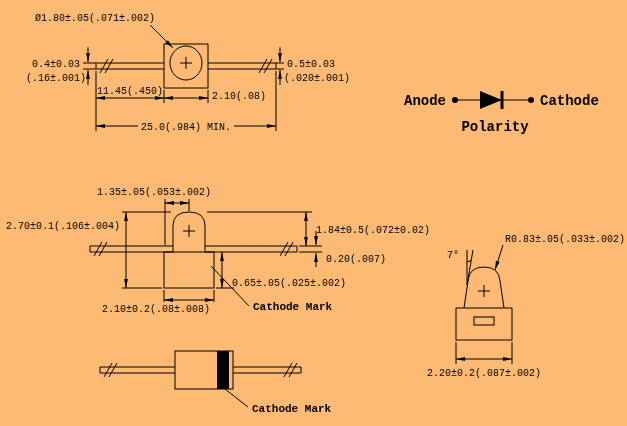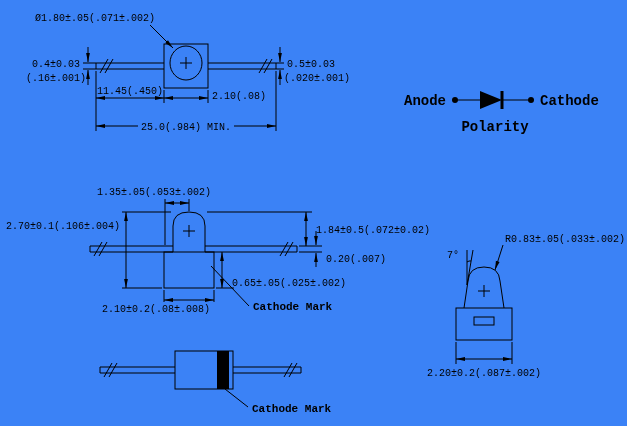--- a/index.html
+++ b/index.html
@@ -1,17 +1,17 @@
 <!DOCTYPE html>
 <html><head>
 <meta charset="utf-8">
 <style>
   html, body { margin: 0; padding: 0; background: #ffffff; }
   .page {
-    width: 627px; height: 426px; background: #3b82f6;
+    width: 627px; height: 426px; background: #fdba74;
     position: relative; overflow: hidden;
     font-family: "Liberation Mono", "DejaVu Sans Mono", monospace;
   }
   svg { display: block; }
   .ln { stroke: #000; stroke-width: 1; fill: none; }
   .thick { stroke: #000; stroke-width: 3; fill: none; }
   .solid { fill: #000; stroke: none; }
   text { fill: #000; font-family: "Liberation Mono", "DejaVu Sans Mono", monospace; }
   .dim { font-size: 10px; }
   .lbl { font-size: 14px; font-weight: bold; }

